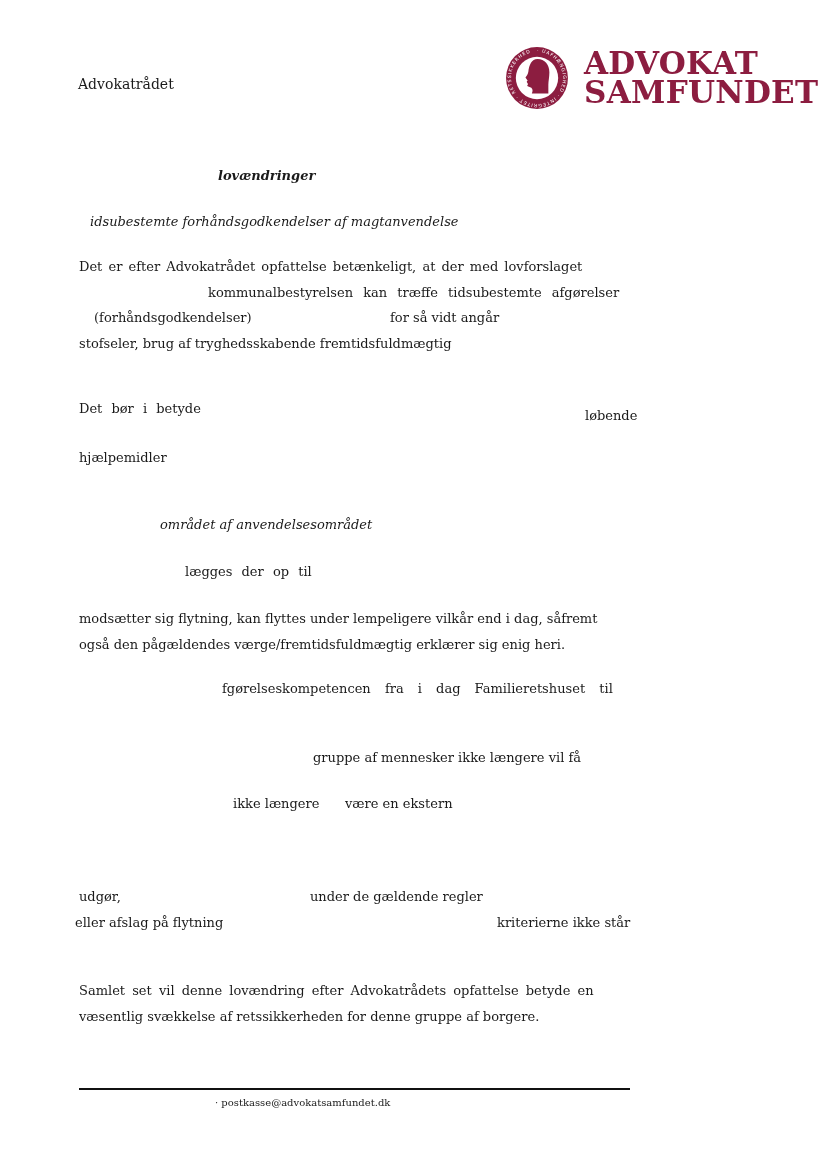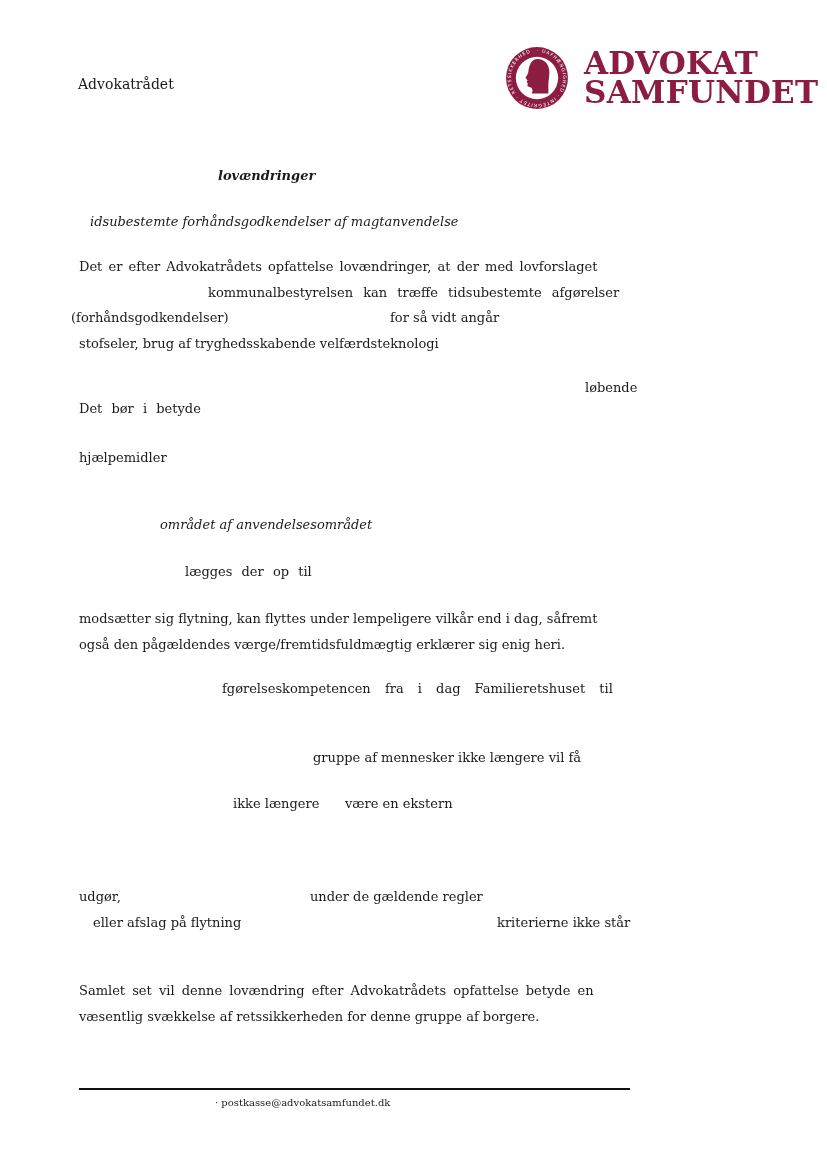--- a/index.html
+++ b/index.html
@@ -89,49 +89,49 @@
     <div class="wordmark">
       <div>ADVOKAT</div>
       <div>SAMFUNDET</div>
     </div>
   </div>
 
   <div class="frag bold italic" style="left:218px;top:168px">lovændringer</div>
 
   <div class="frag italic" style="left:90px;top:214px">idsubestemte forhåndsgodkendelser af magtanvendelse</div>
 
-  <div class="frag ws2" style="left:79px;top:259px">Det er efter Advokatrådets opfattelse lovændringer, at der med lovforslaget</div>
+  <div class="frag ws2" style="left:79px;top:259px">Det er efter Advokatrådet opfattelse betænkeligt, at der med lovforslaget</div>
   <div class="frag ws6" style="left:208px;top:285px">kommunalbestyrelsen kan træffe tidsubestemte afgørelser</div>
-  <div class="frag" style="left:71px;top:310px">(forhåndsgodkendelser)</div>
+  <div class="frag" style="left:94px;top:310px">(forhåndsgodkendelser)</div>
   <div class="frag" style="left:390px;top:310px">for så vidt angår</div>
-  <div class="frag" style="left:79px;top:336px">stofseler, brug af tryghedsskabende velfærdsteknologi</div>
+  <div class="frag" style="left:79px;top:336px">stofseler, brug af tryghedsskabende fremtidsfuldmægtig</div>
 
   <div class="frag ws5" style="left:79px;top:401px">Det bør i betyde</div>
-  <div class="frag" style="left:585px;top:380px">løbende</div>
+  <div class="frag" style="left:585px;top:408px">løbende</div>
 
   <div class="frag" style="left:79px;top:450px">hjælpemidler</div>
 
   <div class="frag italic" style="left:160px;top:517px">området af anvendelsesområdet</div>
 
   <div class="frag ws5" style="left:185px;top:564px">lægges der op til</div>
 
   <div class="frag" style="left:79px;top:611px">modsætter sig flytning, kan flyttes under lempeligere vilkår end i dag, såfremt</div>
   <div class="frag" style="left:79px;top:637px">også den pågældendes værge/fremtidsfuldmægtig erklærer sig enig heri.</div>
 
   <div class="frag ws10" style="left:222px;top:681px">fgørelseskompetencen fra i dag Familieretshuset til</div>
 
   <div class="frag" style="left:313px;top:750px">gruppe af mennesker ikke længere vil få</div>
 
   <div class="frag" style="left:233px;top:796px">ikke længere</div>
   <div class="frag" style="left:345px;top:796px">være en ekstern</div>
 
   <div class="frag" style="left:79px;top:889px">udgør,</div>
   <div class="frag" style="left:310px;top:889px">under de gældende regler</div>
 
-  <div class="frag" style="left:93px;top:915px">eller afslag på flytning</div>
+  <div class="frag" style="left:75px;top:915px">eller afslag på flytning</div>
   <div class="frag" style="left:497px;top:915px">kriterierne ikke står</div>
 
   <div class="frag ws3" style="left:79px;top:983px">Samlet set vil denne lovændring efter Advokatrådets opfattelse betyde en</div>
   <div class="frag" style="left:79px;top:1009px">væsentlig svækkelse af retssikkerheden for denne gruppe af borgere.</div>
 
   <div class="divider"></div>
 
   <div class="footer">· postkasse@advokatsamfundet.dk</div>
 
 </div>

